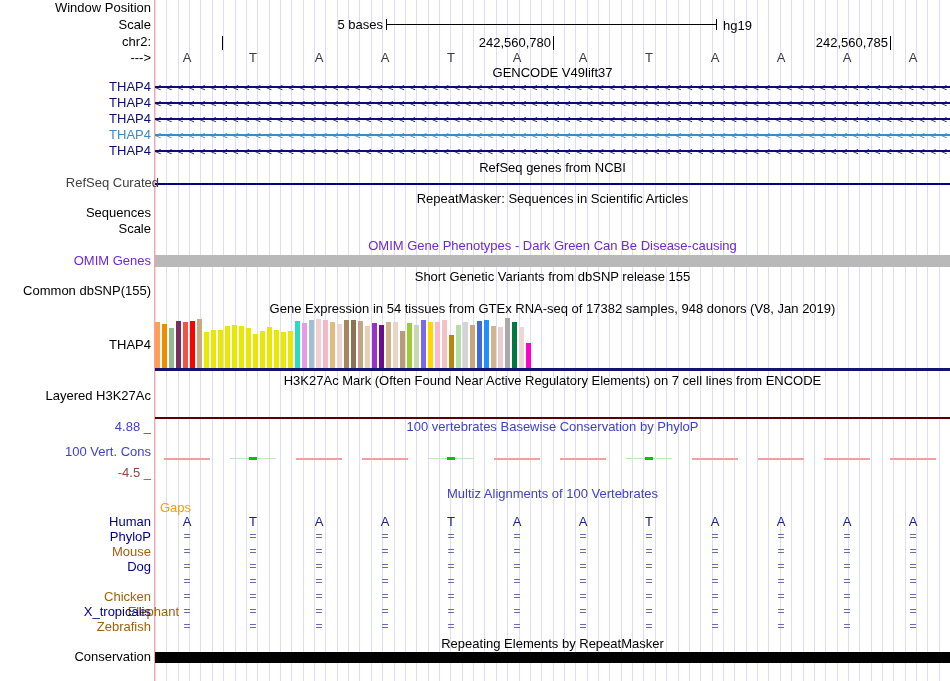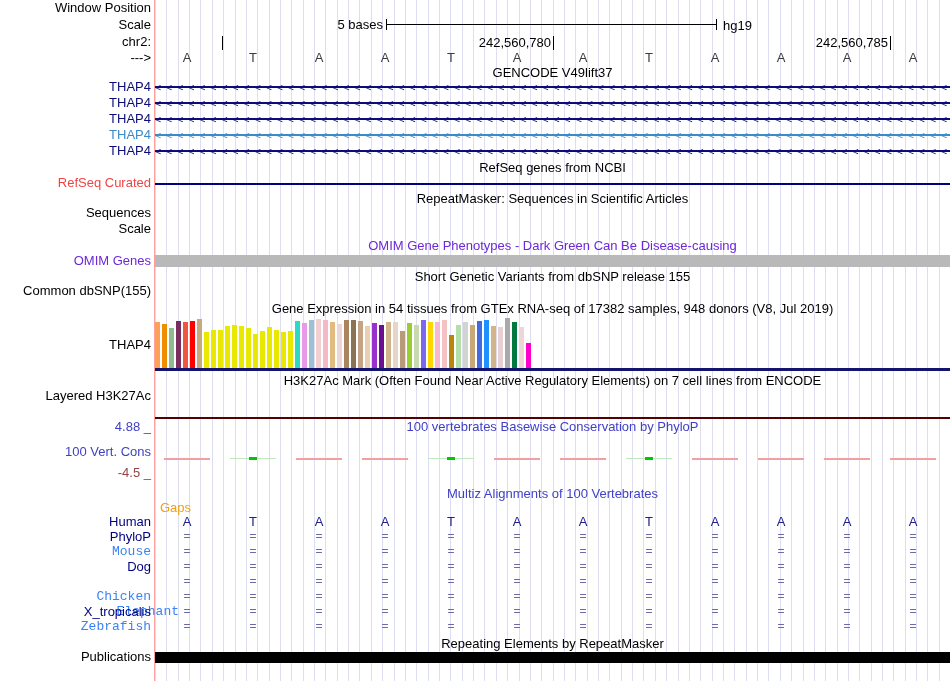--- a/index.html
+++ b/index.html
@@ -6,27 +6,27 @@
   #screen{position:relative;width:950px;height:681px;background:#fff;overflow:hidden;
           font-family:"Liberation Sans",sans-serif;font-size:13px;color:#000;}
   .grid{position:absolute;left:155px;top:0;width:795px;height:681px;
         background:repeating-linear-gradient(90deg,#dedef2 0 1px,transparent 1px 11.36px);}
   .leftline{position:absolute;left:154px;top:0;width:1px;height:681px;background:#ffa0a0;}
   .lbl{position:absolute;left:0;width:151px;text-align:right;white-space:nowrap;line-height:14px;}
   .ttl{position:absolute;left:155px;width:795px;text-align:center;white-space:nowrap;line-height:13px;}
   .c-black{color:#000;}
   .c-navygene{color:#0c0c78;}
   .c-ltblue{color:#3b8bc8;}
-  .c-navylbl{color:#ef4444;}
+  .c-navylbl{color:#404040;padding-left:8px;}
   .c-green{color:#6d28d9;}
   .c-blue{color:#4040c8;}
   .c-maroon{color:#964444;}
   .c-orange{color:#f49c10;margin-left:40px;}
   .c-spnavy{color:#000080;}
-  .c-spgreen{color:#3b82f6;font-family:Liberation Mono, monospace;}
+  .c-spgreen{color:#a16207;}
   .hline{position:absolute;left:155px;width:795px;}
   .generow{position:absolute;left:155px;width:795px;height:13px;overflow:hidden;}
   .generow .gline{position:absolute;left:0;top:5.5px;width:100%;height:1.5px;}
   .generow .garrows{position:absolute;left:0;top:0;width:100%;height:13px;line-height:13px;
       font-family:"DejaVu Sans Mono",monospace;font-size:10px;letter-spacing:5.05px;white-space:nowrap;}
   .baseletter{position:absolute;width:22px;text-align:center;line-height:13px;}
   .eqchar{position:absolute;width:22px;text-align:center;line-height:13px;font-size:12px;color:#6868aa;}
   .tick{position:absolute;width:1px;background:#000;}
   .ticklabel{position:absolute;width:103px;text-align:right;white-space:nowrap;line-height:13px;}
   .gtexbar{position:absolute;bottom:0;width:5px;}
@@ -78,29 +78,29 @@
       <div class="lbl c-maroon" style="top: 466px;">-4.5 _</div>
       <div class="lbl c-orange" style="top: 501px;">Gaps</div>
       <div class="lbl c-spnavy" style="top: 515px;">Human</div>
       <div class="lbl c-spnavy" style="top: 530px;">PhyloP</div>
       <div class="lbl c-spgreen" style="top: 545px;">Mouse</div>
       <div class="lbl c-spnavy" style="top: 560px;">Dog</div>
       <div class="lbl c-spgreen" style="top: 605px; margin-left: 28px;">Elephant</div>
       <div class="lbl c-spgreen" style="top: 590px;">Chicken</div>
       <div class="lbl c-spnavy" style="top: 605px;">X_tropicalis</div>
       <div class="lbl c-spgreen" style="top: 620px;">Zebrafish</div>
-      <div class="lbl c-black" style="top: 650px;">Publications</div>
+      <div class="lbl c-black" style="top: 650px;">Conservation</div>
     </div>
   <div id="titles">
       <div class="ttl c-black" style="top: 66px;">GENCODE V49lift37</div>
       <div class="ttl c-black" style="top: 161px;">RefSeq genes from NCBI</div>
       <div class="ttl c-black" style="top: 192px;">RepeatMasker: Sequences in Scientific Articles</div>
       <div class="ttl c-green" style="top: 239px;">OMIM Gene Phenotypes - Dark Green Can Be Disease-causing</div>
       <div class="ttl c-black" style="top: 270px;">Short Genetic Variants from dbSNP release 155</div>
-      <div class="ttl c-black" style="top: 302px;">Gene Expression in 54 tissues from GTEx RNA-seq of 17382 samples, 948 donors (V8, Jul 2019)</div>
+      <div class="ttl c-black" style="top: 302px;">Gene Expression in 54 tissues from GTEx RNA-seq of 17382 samples, 948 donors (V8, Jan 2019)</div>
       <div class="ttl c-black" style="top: 374px;">H3K27Ac Mark (Often Found Near Active Regulatory Elements) on 7 cell lines from ENCODE</div>
       <div class="ttl c-blue" style="top: 420px;">100 vertebrates Basewise Conservation by PhyloP</div>
       <div class="ttl c-blue" style="top: 487px;">Multiz Alignments of 100 Vertebrates</div>
       <div class="ttl c-black" style="top: 637px;">Repeating Elements by RepeatMasker</div>
     </div>
   <div id="ruler">
       <div class="tick" style="left: 222px; top: 36px; height: 14px;"></div>
       <div class="tick" style="left: 553px; top: 36px; height: 14px;"></div>
       <div class="ticklabel" style="left: 448px; top: 36px;">242,560,780</div>
       <div class="tick" style="left: 890px; top: 36px; height: 14px;"></div>

